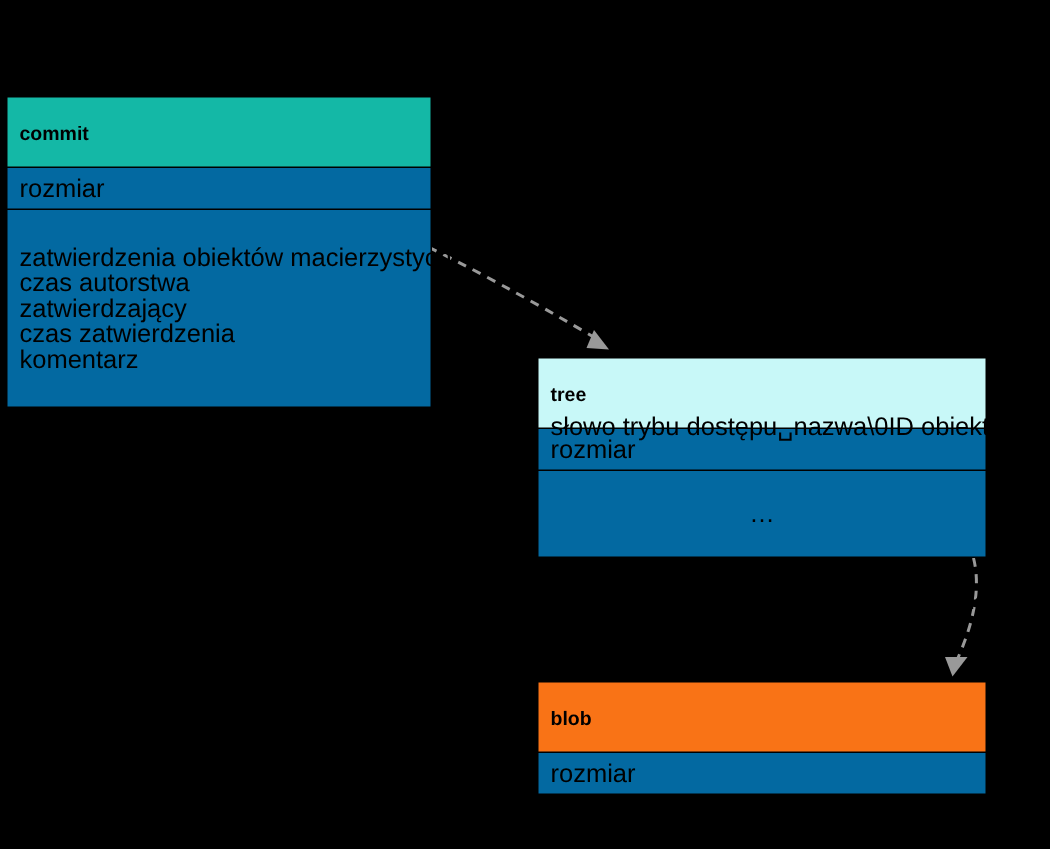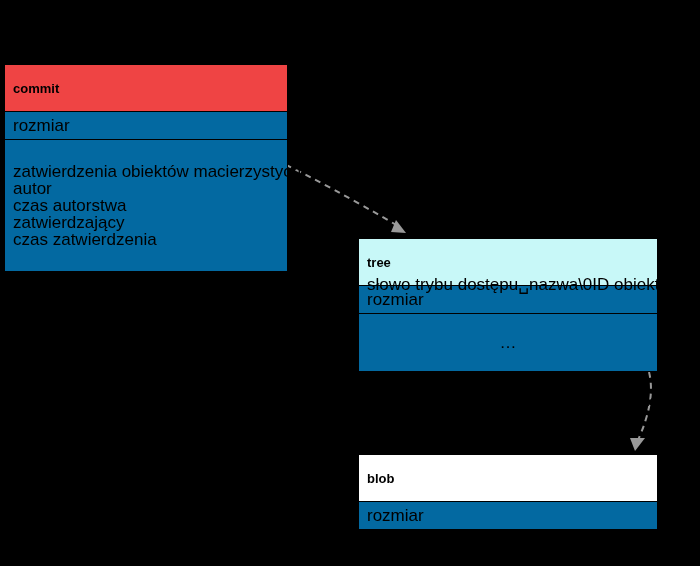--- a/index.html
+++ b/index.html
@@ -73,51 +73,51 @@
     </g>
 
     <g>
       <circle cx="648" cy="368" r="4" fill="#999999"></circle>
       <path d="M 649 372 Q 656 400 638 440" stroke="#999999" stroke-width="2" stroke-dasharray="6,5" fill="none"></path>
       <polygon points="630,438 645,438 635,451" fill="#999999"></polygon>
     </g>
   </svg>
 
   <div class="node" style="left:4px; top:64px; width:284px; border:none;">
-    <div class="node-header" style="height:48px; background:#ef4444;">
+    <div class="node-header" style="height:48px; background:#14b8a6;">
       <span>commit</span>
     </div>
     <div class="node-row" style="height:28px;">
       <div class="line">rozmiar</div>
     </div>
     <div class="node-row" style="height:132px; padding-top:4px; padding-bottom:4px;">
       <div class="line">zatwierdzenia obiektów macierzystych</div>
-      <div class="line">autor</div>
       <div class="line">czas autorstwa</div>
       <div class="line">zatwierdzający</div>
       <div class="line">czas zatwierdzenia</div>
+      <div class="line">komentarz</div>
     </div>
   </div>
 
   <div class="node" style="left:358px; top:238px; width:300px; border:none;">
     <div class="node-header" style="height:48px; background:#c8f8f8;">
       <span>tree</span>
     </div>
     <div class="node-row" style="height:28px;">
       <div class="line">rozmiar</div>
     </div>
     <div class="node-row" style="height:58px; padding-top:3px; padding-bottom:3px;gap:41px;">
       <div class="line">słowo trybu dostępu␣nazwa\0ID obiektu</div>
       <div class="line center">…</div>
       <div class="line">słowo trybu dostępu␣nazwa\0ID obiektu</div>
     </div>
   </div>
 
   <div class="node" style="left:358px; top:454px; width:300px; border:none;">
-    <div class="node-header" style="height:48px; background:#ffffff;">
+    <div class="node-header" style="height:48px; background:#f97316;">
       <span>blob</span>
     </div>
     <div class="node-row" style="height:28px;">
       <div class="line">rozmiar</div>
     </div>
   </div>
 
 </div>
 
 </body></html>

